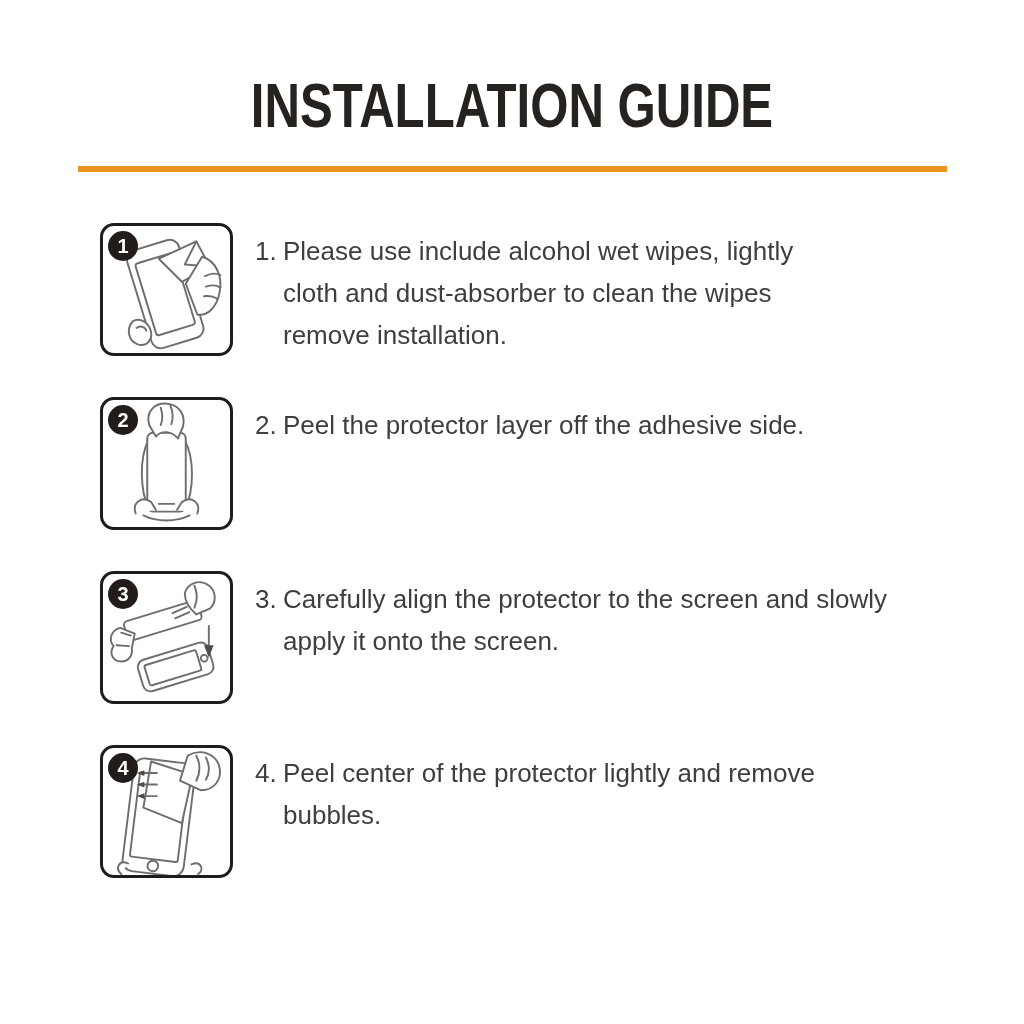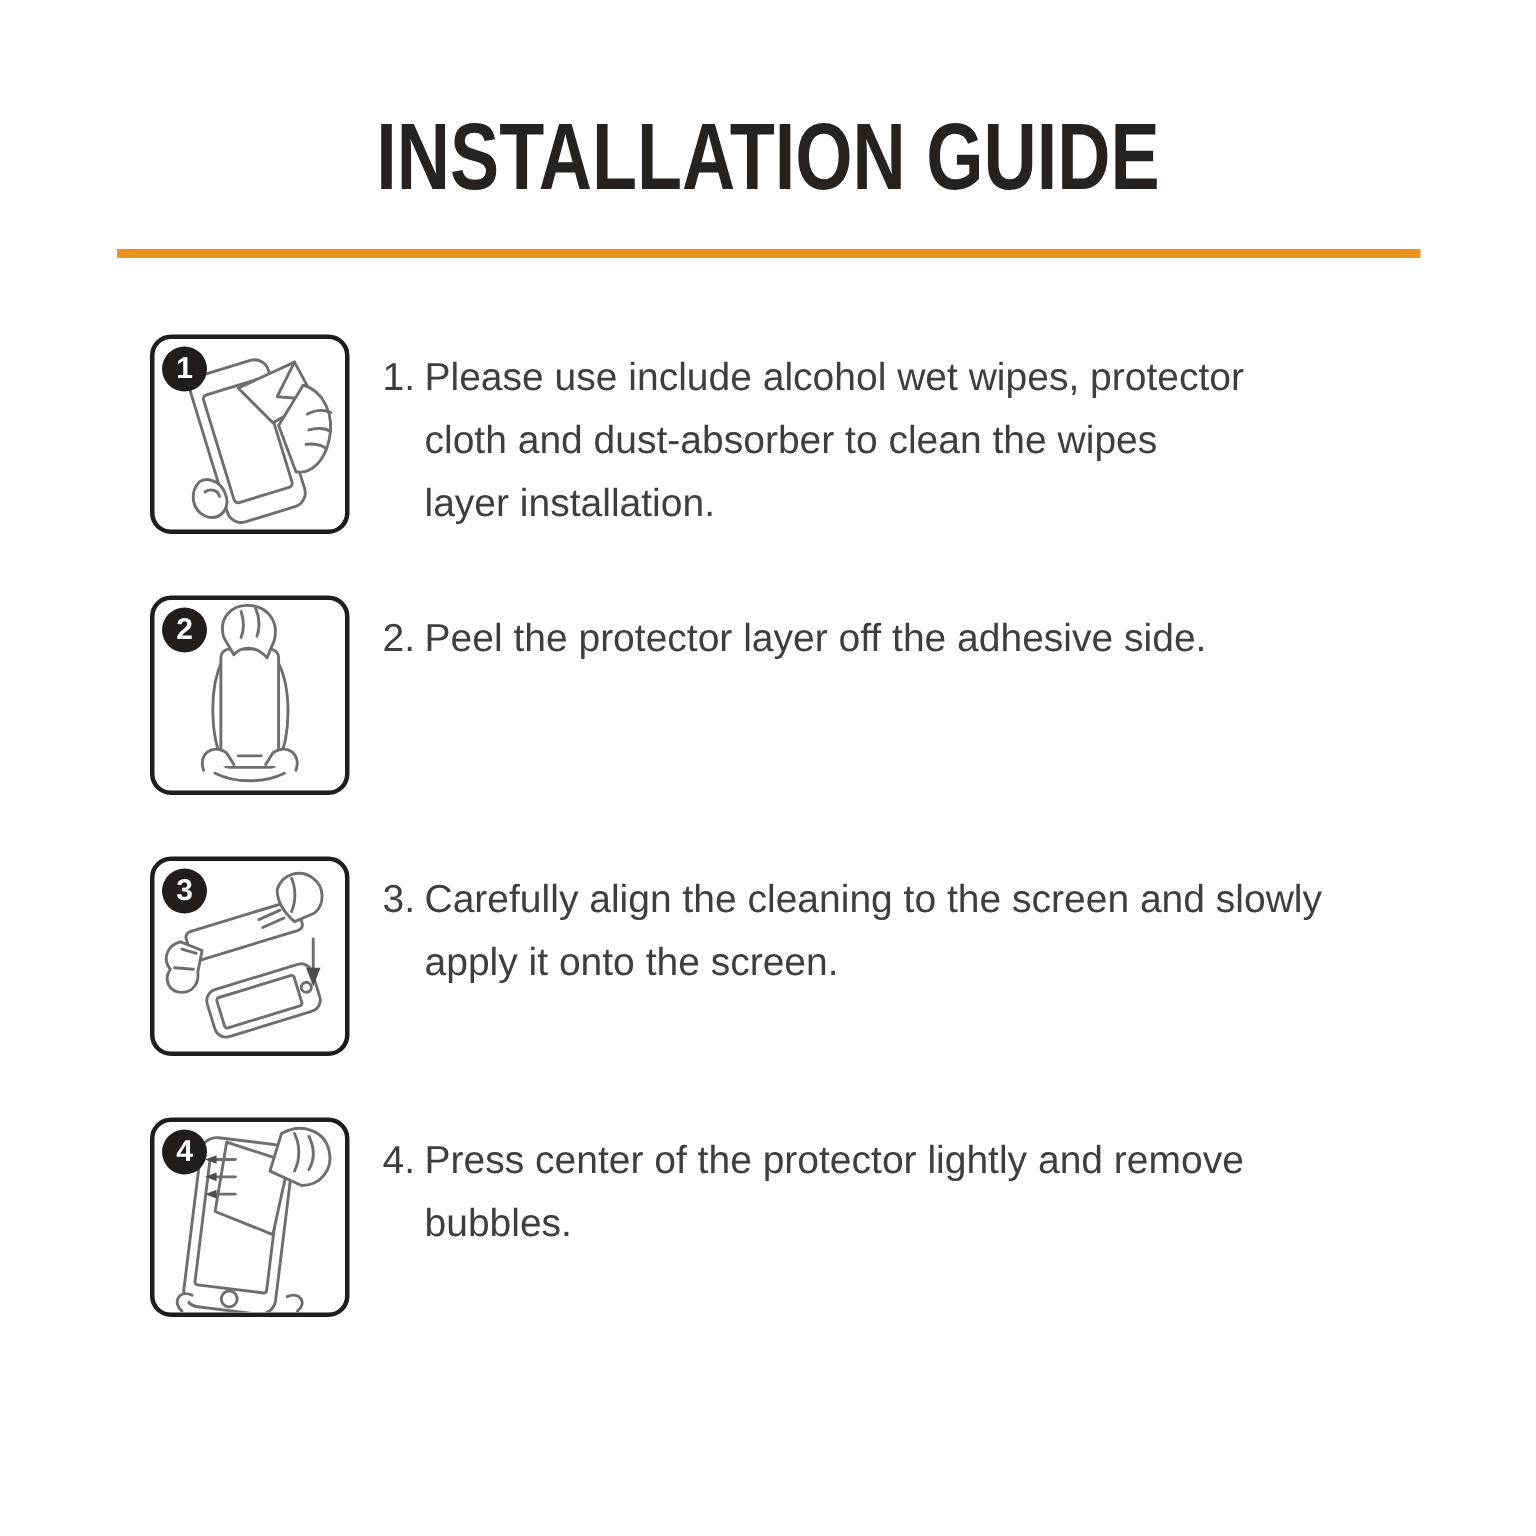--- a/index.html
+++ b/index.html
@@ -92,23 +92,23 @@
           <path class="artfill" d="M103 32 C117 36 125 52 121 70 C118 84 109 94 98 92 L86 60 Z"></path>
           <path d="M106 52 c6 -3 12 -3 16 -1 M107 63 c6 -2 12 -1 15 1 M105 73 c6 -1 12 1 14 3"></path>
           <path class="artfill" d="M31 99 C24 107 26 119 36 123 C46 126 53 117 49 107 C46 99 37 95 31 99 Z"></path>
           <path d="M35 106 c4 -3 9 -1 10 3"></path>
         </g>
       </svg>
     </div>
     <div class="step-text">
       <span class="marker">1.</span>
       <div class="lines">
-        <div>Please use include alcohol wet wipes, protector</div>
+        <div>Please use include alcohol wet wipes, lightly</div>
         <div>cloth and dust-absorber to clean the wipes</div>
-        <div>layer installation.</div>
+        <div>remove installation.</div>
       </div>
     </div>
   </div>
 
   <div class="step">
     <div class="figure">
       <span class="badge">2</span>
       <svg viewBox="0 0 132 132">
         <g class="art">
           <path d="M47 42 C38 60 38 94 48 114"></path>
@@ -151,21 +151,21 @@
           <path class="artfill" d="M18 56 C9 58 5 68 11 75 C6 82 10 91 19 91 C27 91 31 84 30 77 L33 62 Z"></path>
           <path d="M19 61 l10 3 M14 74 l13 1"></path>
           <path class="artfill" d="M85 20 C88 9 101 5 110 12 C118 18 118 30 111 36 L97 42 C90 36 85 28 85 20 Z"></path>
           <path d="M95 12 c3 7 3 16 0 23"></path>
         </g>
       </svg>
     </div>
     <div class="step-text">
       <span class="marker">3.</span>
       <div class="lines">
-        <div>Carefully align the cleaning to the screen and slowly</div>
+        <div>Carefully align the protector to the screen and slowly</div>
         <div>apply it onto the screen.</div>
       </div>
     </div>
   </div>
 
   <div class="step">
     <div class="figure">
       <span class="badge">4</span>
       <svg viewBox="0 0 132 132">
         <g class="art">
@@ -185,19 +185,19 @@
           <line x1="56" y1="50" x2="42" y2="50"></line>
             <polygon class="solid" points="43,47 43,53 35,50"></polygon>
           <path class="artfill" d="M26 120 C17 116 12 125 19 131"></path>
           <path class="artfill" d="M92 121 C101 117 106 126 99 131"></path>
         </g>
       </svg>
     </div>
     <div class="step-text">
       <span class="marker">4.</span>
       <div class="lines">
-        <div>Press center of the protector lightly and remove</div>
+        <div>Peel center of the protector lightly and remove</div>
         <div>bubbles.</div>
       </div>
     </div>
   </div>
 
 </div>
 
 </body></html>

